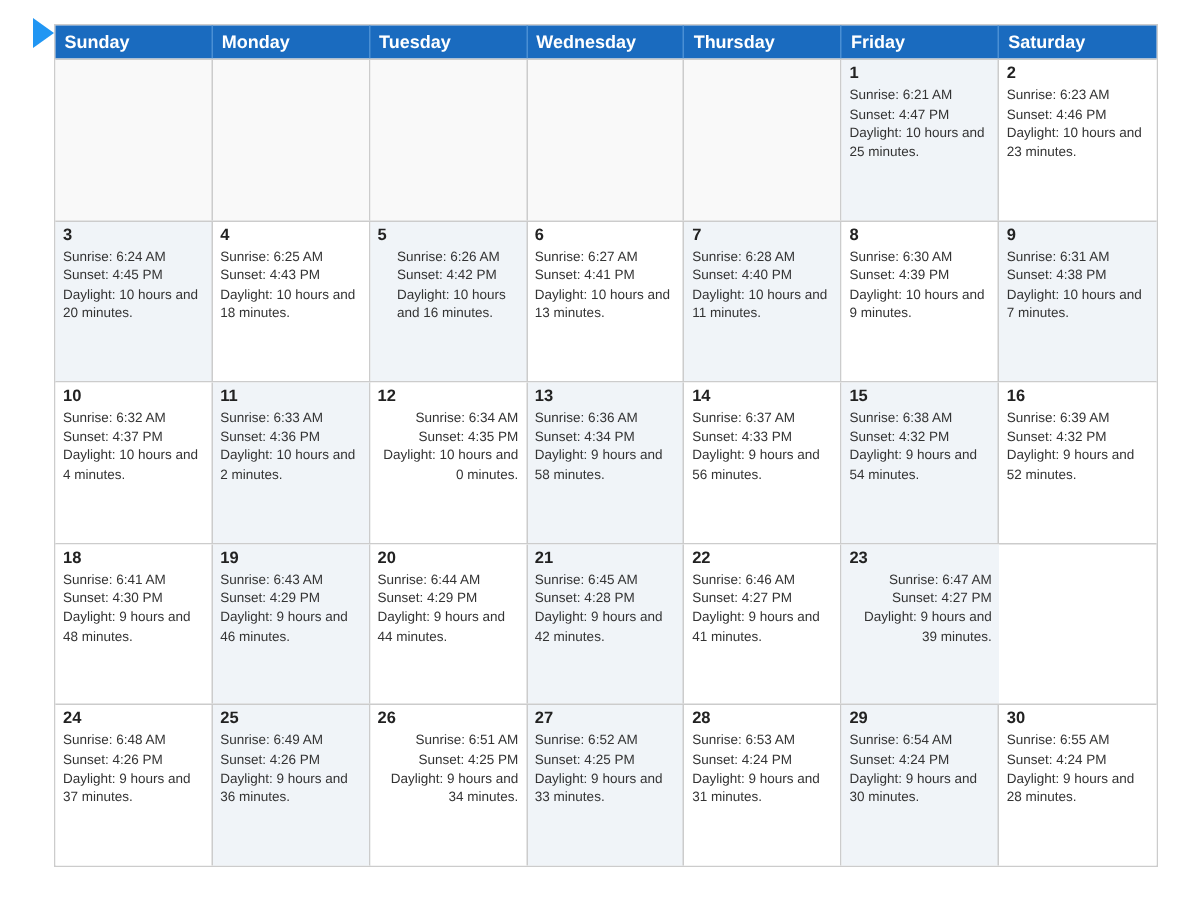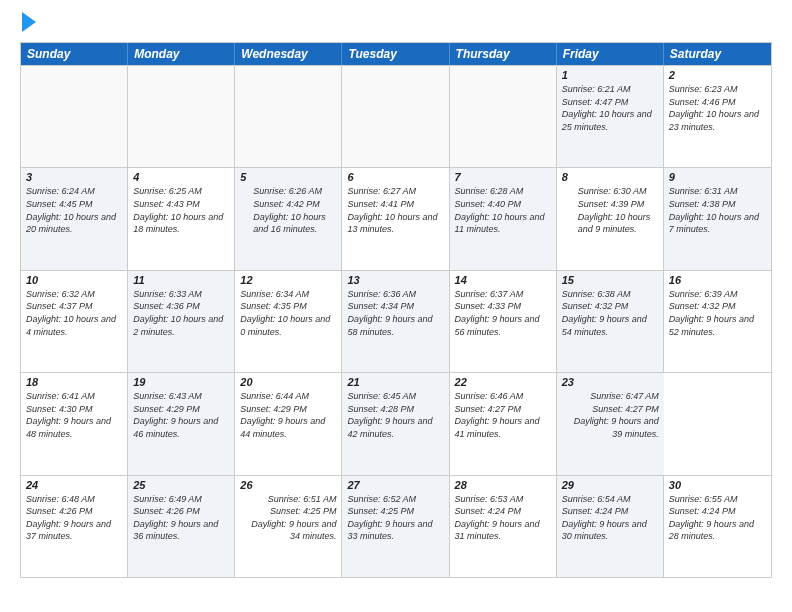--- a/index.html
+++ b/index.html
@@ -8,22 +8,20 @@
       background: #fff;
       width: 792px;
       height: 612px;
       overflow: hidden;
     }
     .page {
       width: 792px;
       height: 588px;
       padding: 16px 20px 10px 20px;
       display: flex;
-      flex-direction: column;
-      font-style: italic;
     }
     .header {
       display: flex;
       justify-content: space-between;
       align-items: flex-start;
       margin-bottom: 10px;
     }
     .logo {
       display: flex;
       flex-direction: column;
@@ -127,22 +125,22 @@
     <div class="title-section">
       <div class="month-title"></div>
       <div class="location"></div>
     </div>
   </div>
 
   <div class="calendar">
     <div class="cal-header" id="cal-header">
         <div class="cal-header-cell">Sunday</div>
         <div class="cal-header-cell">Monday</div>
+        <div class="cal-header-cell">Tuesday</div>
         <div class="cal-header-cell">Wednesday</div>
-        <div class="cal-header-cell">Tuesday</div>
         <div class="cal-header-cell">Thursday</div>
         <div class="cal-header-cell">Friday</div>
         <div class="cal-header-cell">Saturday</div>
       </div>
     <div class="cal-body" id="cal-body">
         <div class="cal-row">
           <div class="cal-cell empty"></div>
           <div class="cal-cell empty"></div>
           <div class="cal-cell empty"></div>
           <div class="cal-cell empty"></div>
@@ -186,21 +184,21 @@
 Daylight: 10 hours and 13 minutes.</div>
           </div>
           <div class="cal-cell shaded">
             <div class="day-number">7</div>
             <div class="cell-text" style="white-space: pre-line;">Sunrise: 6:28 AM
 Sunset: 4:40 PM
 Daylight: 10 hours and 11 minutes.</div>
           </div>
           <div class="cal-cell">
             <div class="day-number">8</div>
-            <div class="cell-text" style="white-space: pre-line; margin-left: 16px;">Sunrise: 6:30 AM
+            <div class="cell-text" style="white-space: pre-line;">Sunrise: 6:30 AM
 Sunset: 4:39 PM
 Daylight: 10 hours and 9 minutes.</div>
           </div>
           <div class="cal-cell shaded">
             <div class="day-number">9</div>
             <div class="cell-text" style="white-space: pre-line;">Sunrise: 6:31 AM
 Sunset: 4:38 PM
 Daylight: 10 hours and 7 minutes.</div>
           </div>
         </div>
@@ -212,21 +210,21 @@
 Daylight: 10 hours and 4 minutes.</div>
           </div>
           <div class="cal-cell shaded">
             <div class="day-number">11</div>
             <div class="cell-text" style="white-space: pre-line;">Sunrise: 6:33 AM
 Sunset: 4:36 PM
 Daylight: 10 hours and 2 minutes.</div>
           </div>
           <div class="cal-cell">
             <div class="day-number">12</div>
-            <div class="cell-text" style="white-space: pre-line;">Sunrise: 6:34 AM
+            <div class="cell-text" style="white-space: pre-line; text-align: right;">Sunrise: 6:34 AM
 Sunset: 4:35 PM
 Daylight: 10 hours and 0 minutes.</div>
           </div>
           <div class="cal-cell shaded">
             <div class="day-number">13</div>
             <div class="cell-text" style="white-space: pre-line;">Sunrise: 6:36 AM
 Sunset: 4:34 PM
 Daylight: 9 hours and 58 minutes.</div>
           </div>
           <div class="cal-cell">

